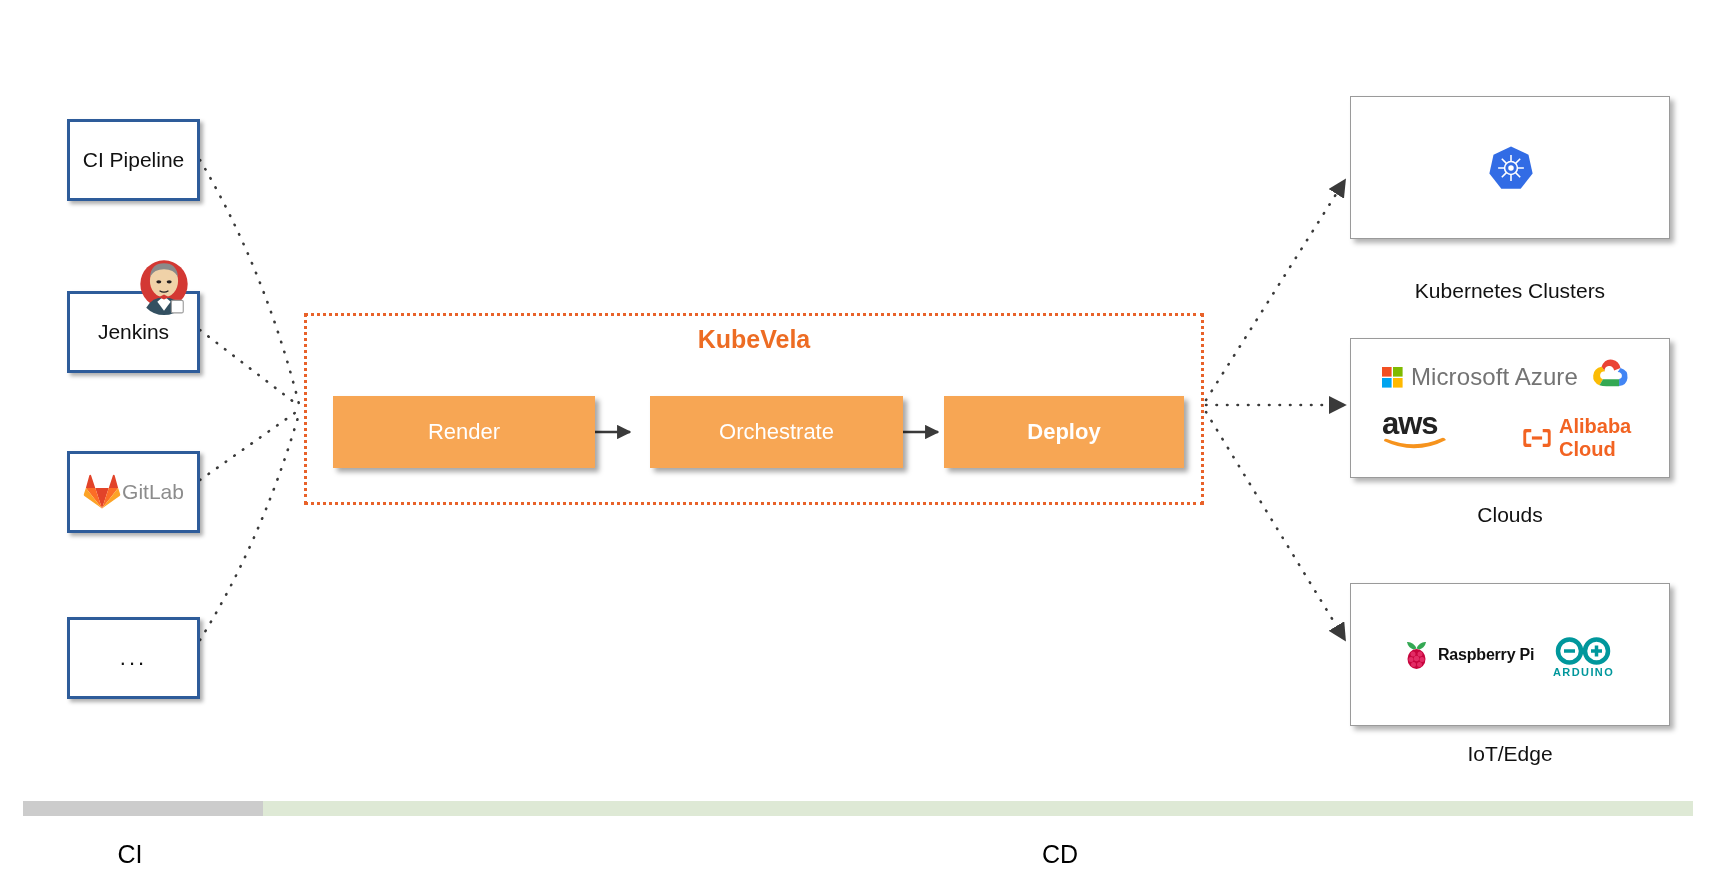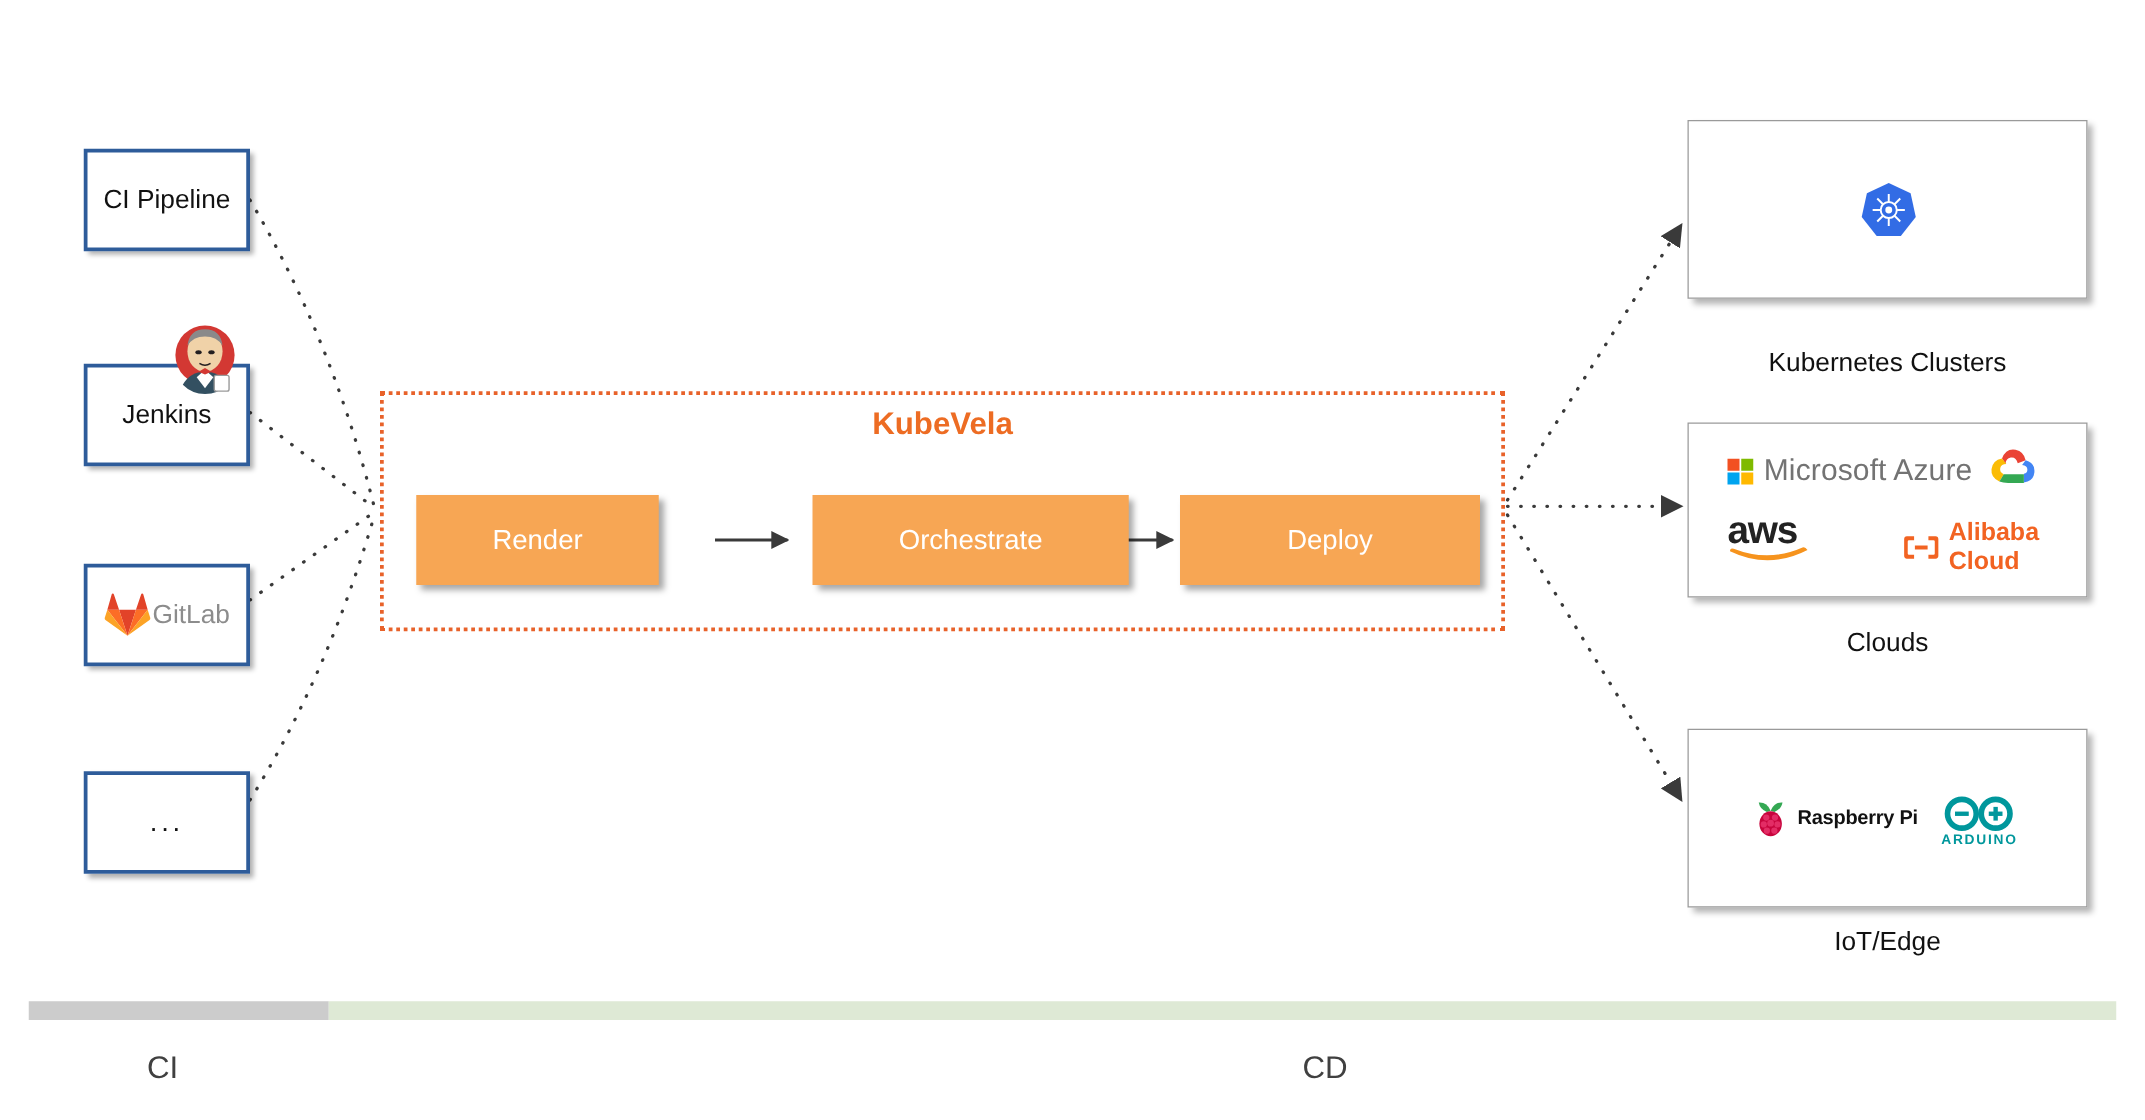--- a/index.html
+++ b/index.html
@@ -131,21 +131,21 @@
     color: #00979C;
     letter-spacing: 1.4px;
   }
 
   
   .band-seg { height: 15px; }
   .band-ci { background: #CCCCCC; }
   .band-cd { background: #DEE9D5; }
   .band-caption {
     font-size: 25px;
-    color: #404040;
+    color: #000000;
     text-align: center;
   }
 
   svg { display: block; overflow: visible; }
 </style>
 </head>
 <body>
 
 <div id="stage">
 
@@ -215,27 +215,27 @@
   </div>
 
   <div class="abs src-box" style="left:67px; top:617px; width:133px; height:82px;">
     <span class="src-label dots-label">...</span>
   </div>
 
   <div class="abs kv-container" style="left:304px; top:313px; width:900px; height:192px;">
   </div>
   <div class="abs kv-title" style="left:304px; top:325px; width:900px;">KubeVela</div>
 
-  <div class="abs stage-box" style="left:333px; top:396px; width:194px; height:72px;">
+  <div class="abs stage-box" style="left:333px; top:396px; width:262px; height:72px;">
     <span>Render</span>
   </div>
   <div class="abs stage-box" style="left:638px; top:396px; width:253px; height:72px;margin-left:12px;">
     <span>Orchestrate</span>
   </div>
-  <div class="abs stage-box" style="left:944px; top:396px; width:240px; height:72px;">
+  <div class="abs stage-box" style="left:944px; top:396px; width:240px; height:72px;font-weight:bold;">
     <span>Deploy</span>
   </div>
 
   <div class="abs tgt-box" style="left:1350px; top:96px; width:320px; height:143px;">
     <svg width="46" height="46" viewBox="0 0 100 100" style="position:absolute; left:137px; top:48px;">
       <path d="M50 3 L88 21 L97 62 L71 95 H29 L3 62 L12 21 z" fill="#326CE5"></path>
       <g stroke="#ffffff" stroke-width="3.4" fill="none">
         <circle cx="50" cy="50" r="14"></circle>
         <path d="M50 22 V36 M50 64 V78 M22 50 H36 M64 50 H78"></path>
         <path d="M30 30 L40 40 M70 30 L60 40 M30 70 L40 60 M70 70 L60 60"></path>

